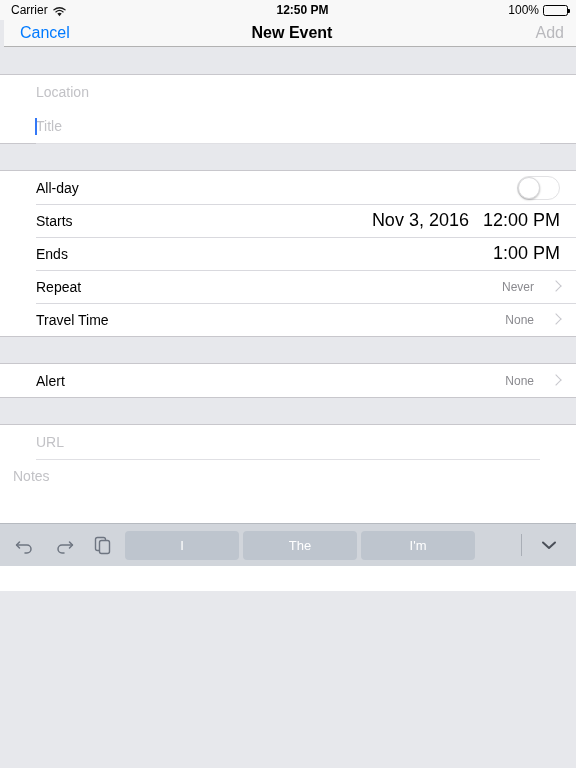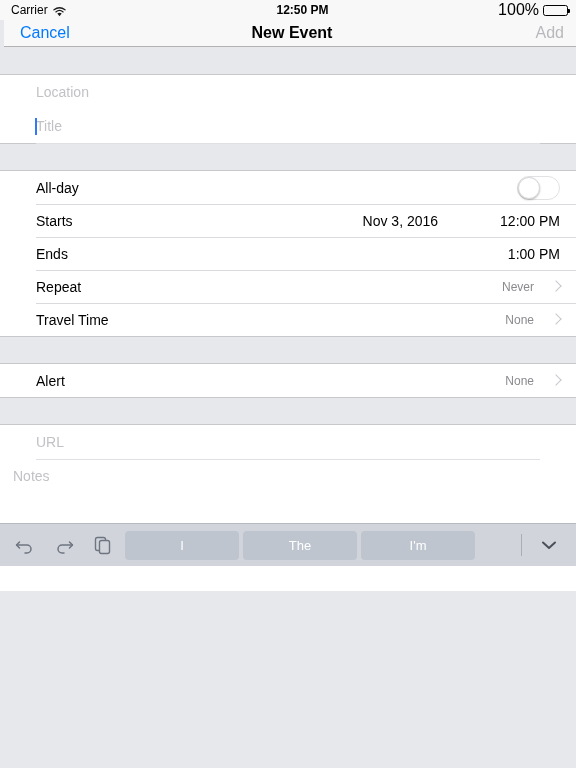--- a/index.html
+++ b/index.html
@@ -44,21 +44,21 @@
     font-weight: bold;
     font-size: 12px;
     margin-left: 29px;
   }
   #status-right {
     position: absolute;
     right: 8px;
     display: flex;
     align-items: center;
     gap: 4px;
-    font-size: 16px;
+    font-size: 12px;
   }
   .wifi-icon { display: inline-block; width: 13px; height: 10px; position: relative; top: 1px; }
   .battery {
     width: 25px; height: 11px;
     border: 1px solid #000;
     border-radius: 2.5px;
     position: relative;
     padding: 1px;
   }
   .battery::after {
@@ -127,21 +127,21 @@
     height: 0.5px;
     background: #D9D9DE;
   }
   .row-label { flex: 0 0 auto; }
   .row-right {
     margin-left: auto;
     display: flex;
     align-items: center;
     gap: 14px;
   }
-  .value-dark { color: #000; font-size: 14px; margin-left: 48px; }
+  .value-dark { color: #000; font-size: 18px; }
   .value-gray { color: #8A8A8F; font-size: 12px; }
   .chevron {
     width: 8px; height: 13px;
     position: relative;
     margin-left: 4px;
     flex: 0 0 auto;
   }
   .chevron::before {
     content: "";
     position: absolute;

